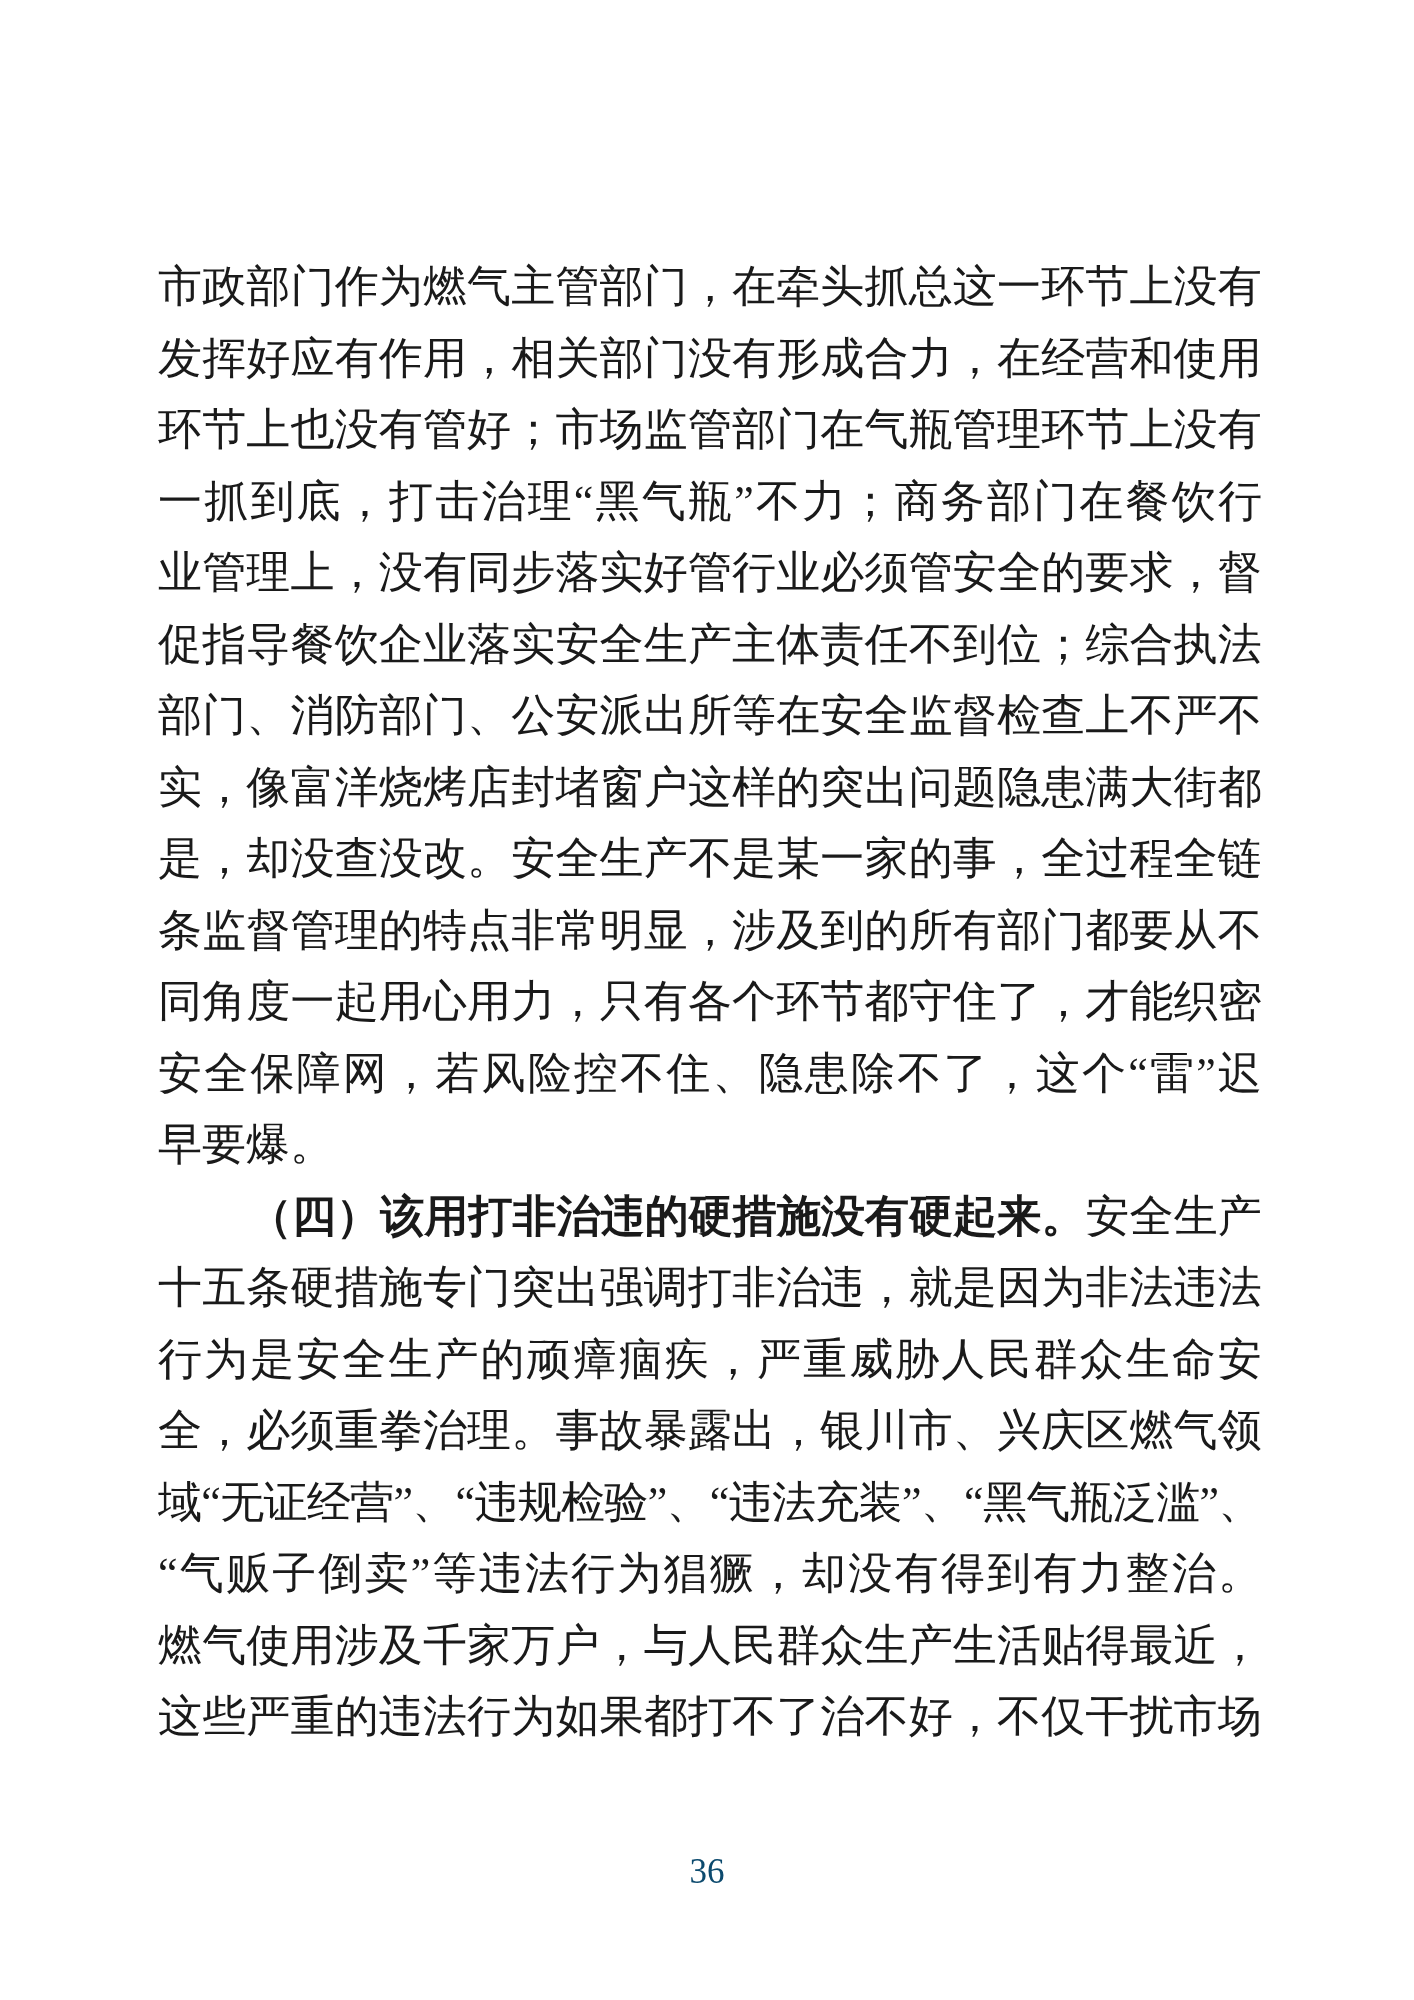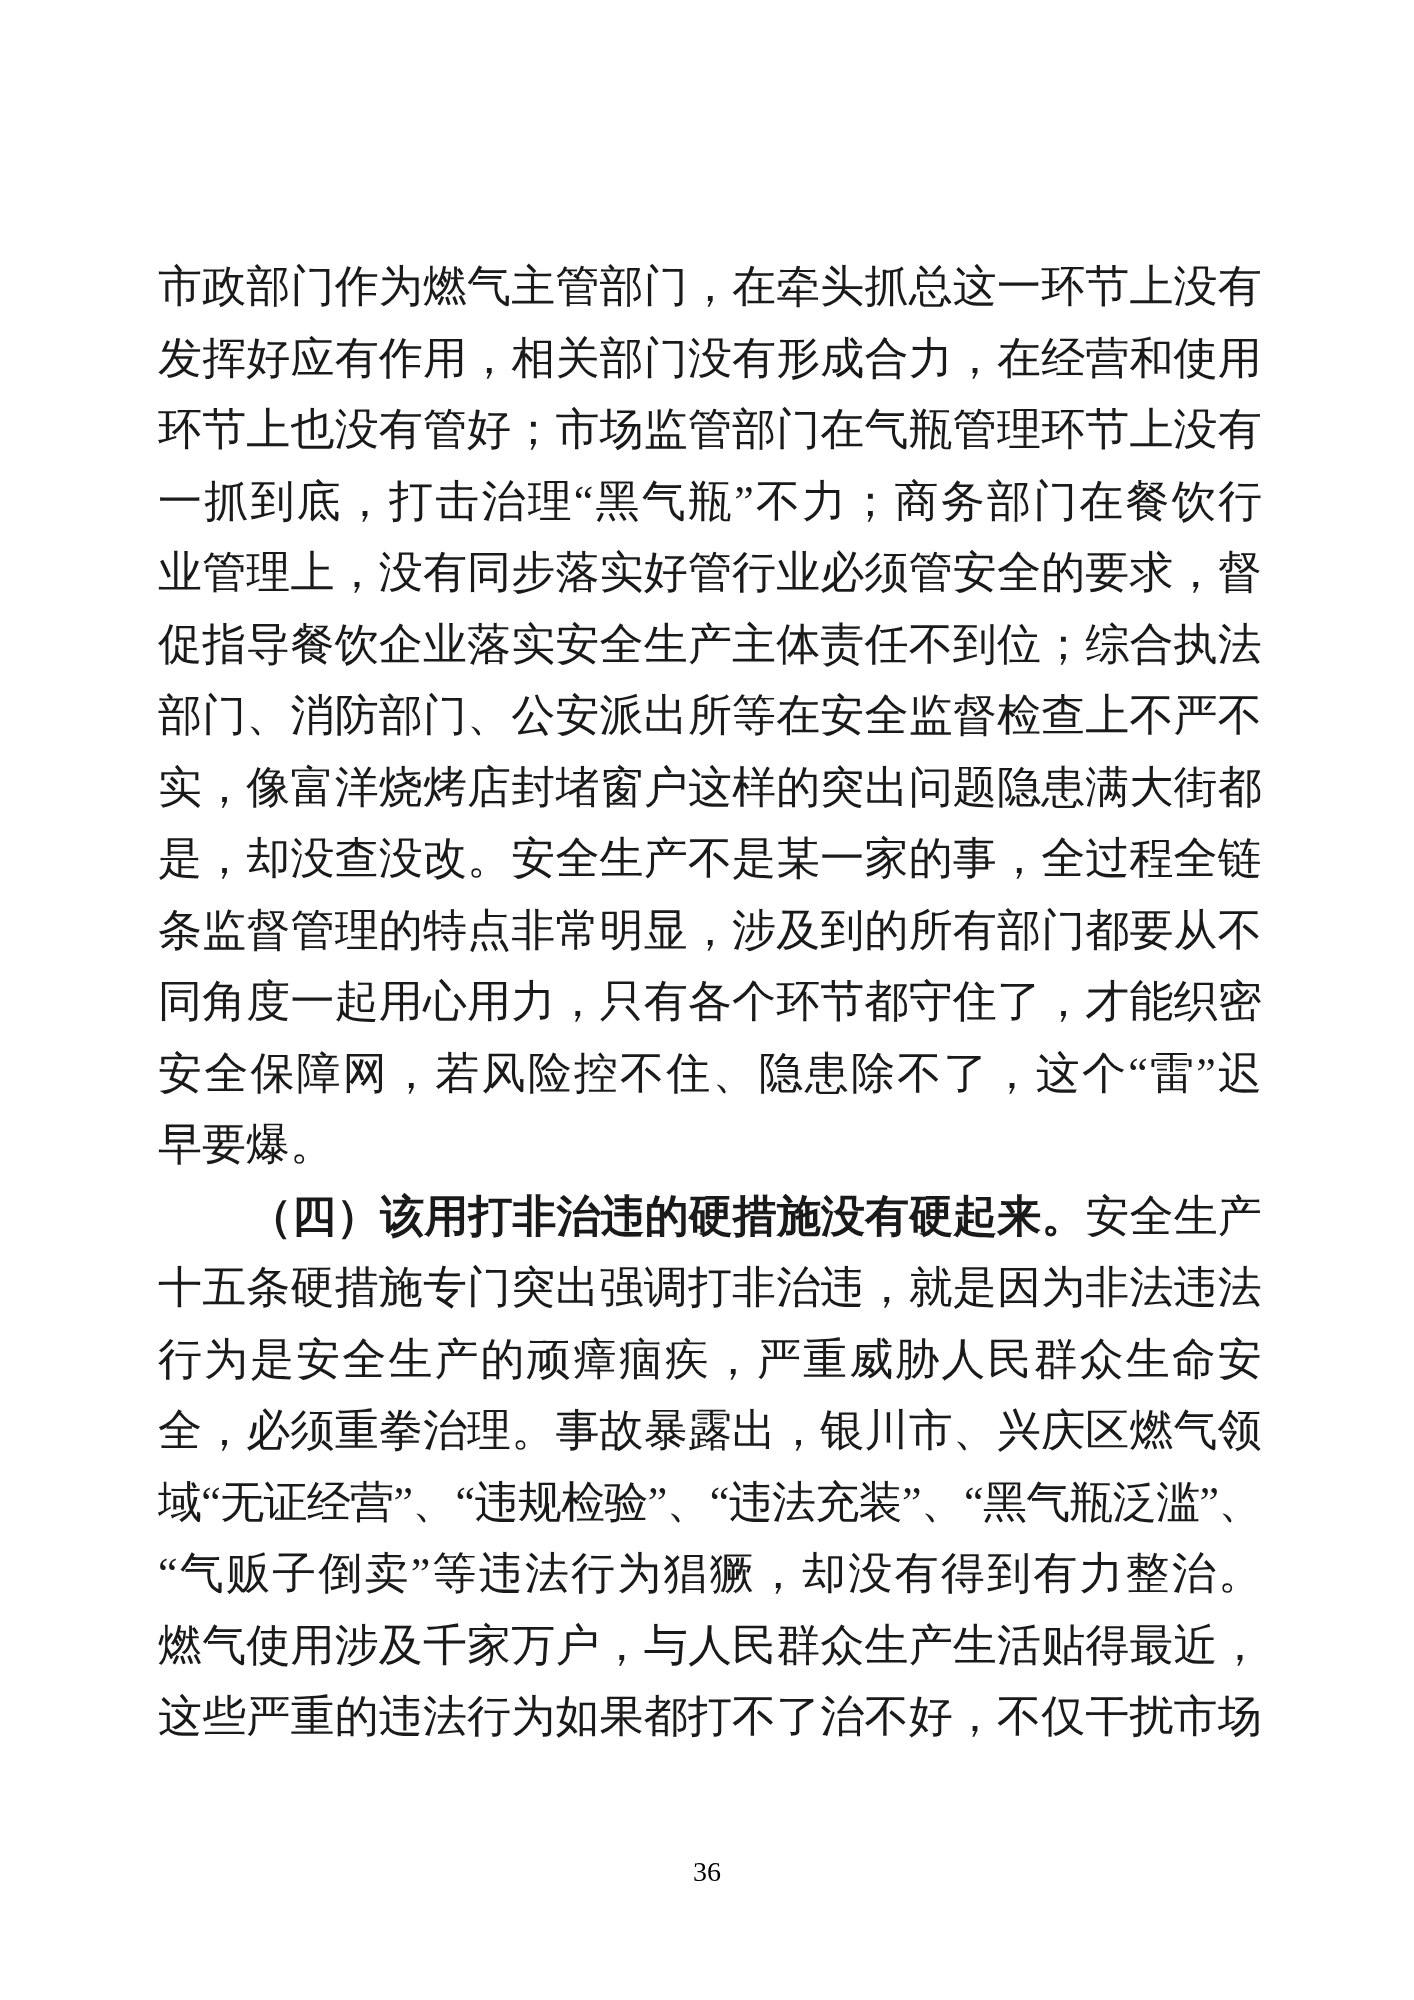--- a/index.html
+++ b/index.html
@@ -43,23 +43,23 @@
   }
   .ch.bold {
     font-weight: bold;
   }
   .page-number {
     position: absolute;
     left: 0;
     top: 1852px;
     width: 100%;
     text-align: center;
-    font-size: 28px;
+    font-size: 35px;
     line-height: 40px;
-    color: #000000;
+    color: #0c4a6e;
   }
 </style>
 </head>
 <body>
 
 <div class="page">
   <div class="text-block">
       <div class="line">
         <span class="ch">市</span>
         <span class="ch">政</span>

